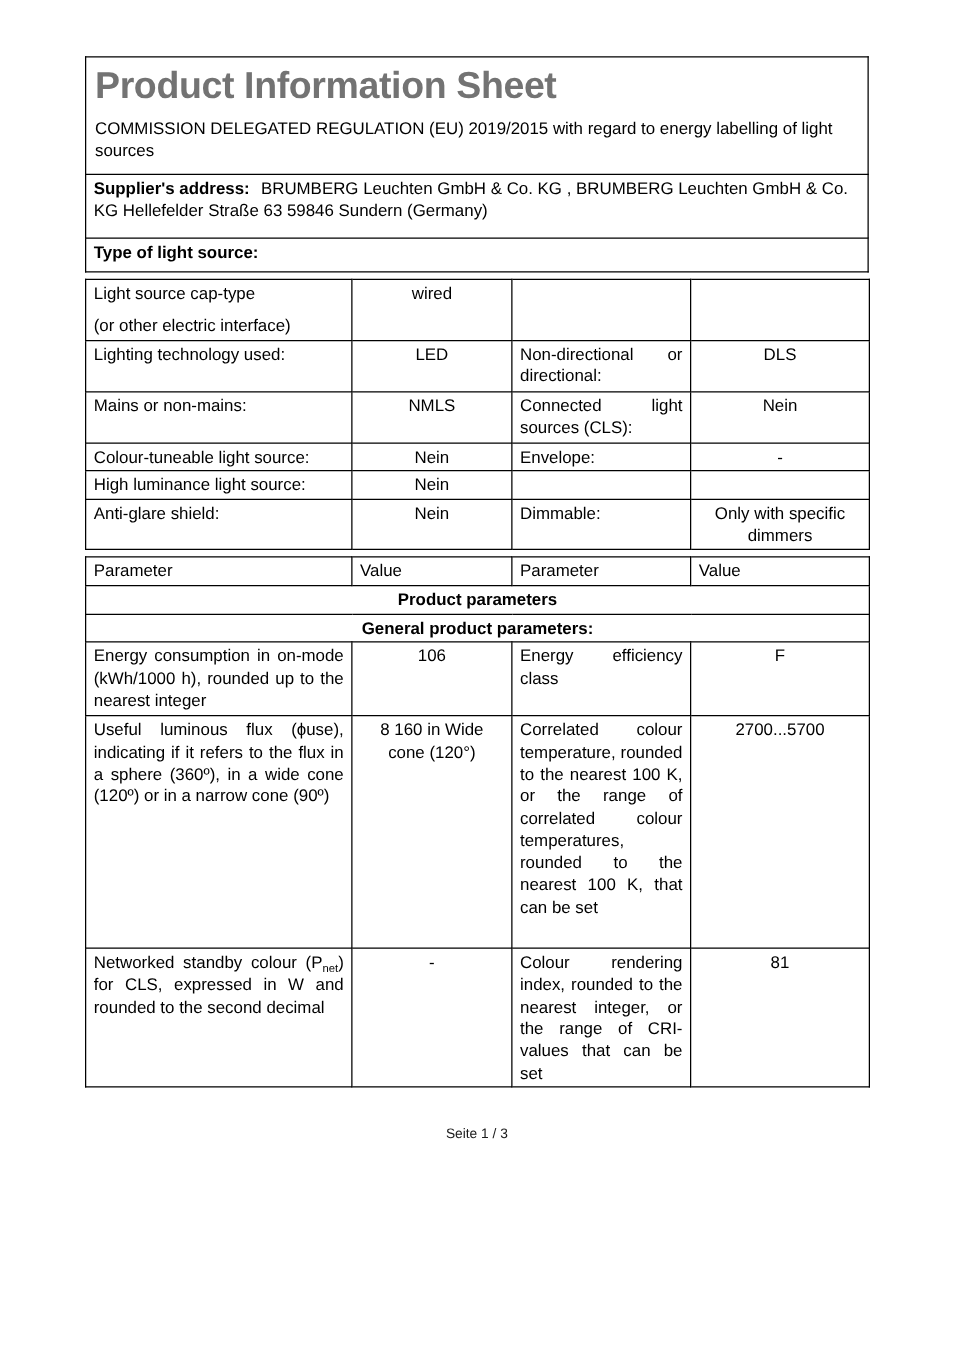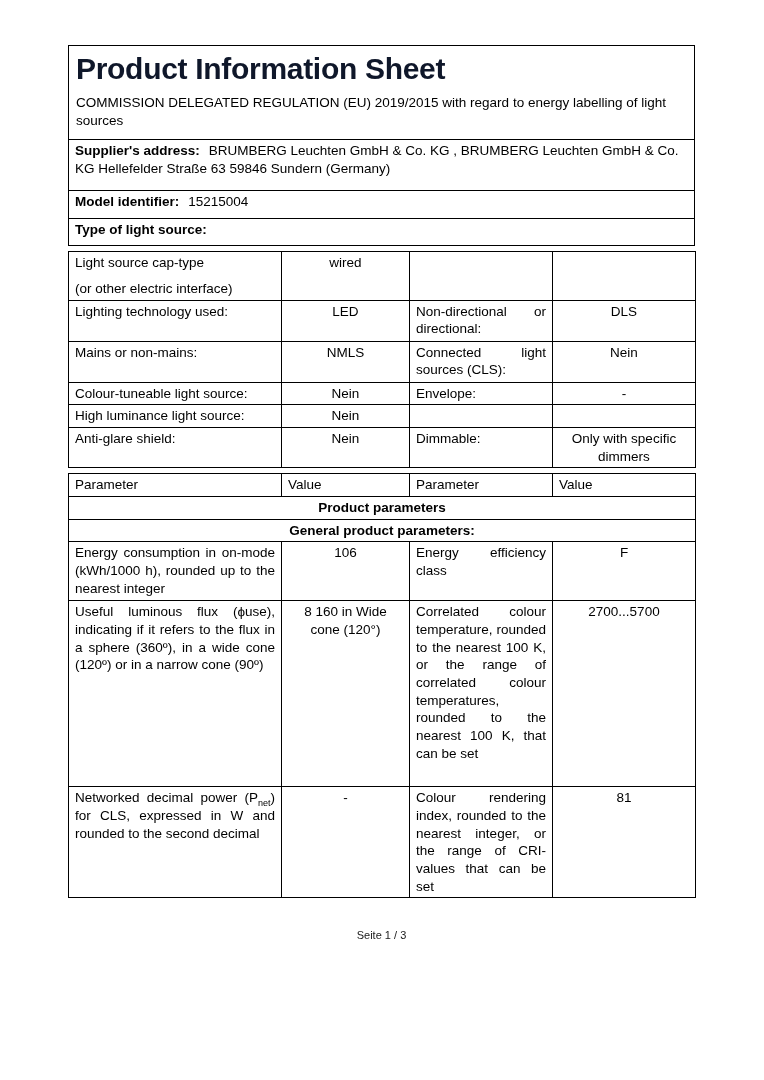--- a/index.html
+++ b/index.html
@@ -40,32 +40,27 @@
 </style>
 </head>
 <body>
 
 <div class="sheet">
 
   <table>
     <tbody>
         <tr style="height:88px">
       <td class="title-cell">
-        <div class="doc-title" style="color: #0f172a;">Product Information Sheet</div>
+        <div class="doc-title" style="color: #737373;">Product Information Sheet</div>
         <div class="doc-sub">COMMISSION DELEGATED REGULATION (EU) 2019/2015 with regard to energy labelling of light sources</div>
       </td>
     </tr>
     <tr style="height:51px">
       <td>
         <span class="lbl">Supplier's address:</span><span class="val">BRUMBERG Leuchten GmbH &amp; Co. KG , BRUMBERG Leuchten GmbH &amp; Co. KG Hellefelder Straße 63 59846 Sundern (Germany)</span>
-      </td>
-    </tr>
-    <tr style="height:28px">
-      <td>
-        <span class="lbl">Model identifier:</span><span class="val">15215004</span>
       </td>
     </tr>
     <tr style="height:27px">
       <td>
         <span class="lbl">Type of light source:</span>
       </td>
     </tr>
   </tbody>
     </table>
 
@@ -145,21 +140,21 @@
       <td class="just">Energy efficiency class</td>
       <td class="ctr">F</td>
     </tr>
     <tr style="height:186px">
       <td class="just">Useful luminous flux (ϕuse), indicating if it refers to the flux in a sphere (360º), in a wide cone (120º) or in a narrow cone (90º)</td>
       <td class="ctr">8&nbsp;160 in Wide cone (120°)</td>
       <td class="just">Correlated colour temperature, rounded to the nearest 100 K, or the range of correlated colour temperatures, rounded to the nearest 100 K, that can be set</td>
       <td class="ctr">2700...5700</td>
     </tr>
     <tr style="height:106px">
-      <td class="just"><span>Networked decimal power (P</span><sub>net</sub><span>) for CLS, expressed in W and rounded to the second decimal</span></td>
+      <td class="just"><span>Networked standby colour (P</span><sub>net</sub><span>) for CLS, expressed in W and rounded to the second decimal</span></td>
       <td class="ctr">-</td>
       <td class="just">Colour rendering index, rounded to the nearest integer, or the range of CRI-values that can be set</td>
       <td class="ctr">81</td>
     </tr>
   </tbody>
     </table>
 
 </div>
 
 <div class="footer">Seite 1 / 3</div>

